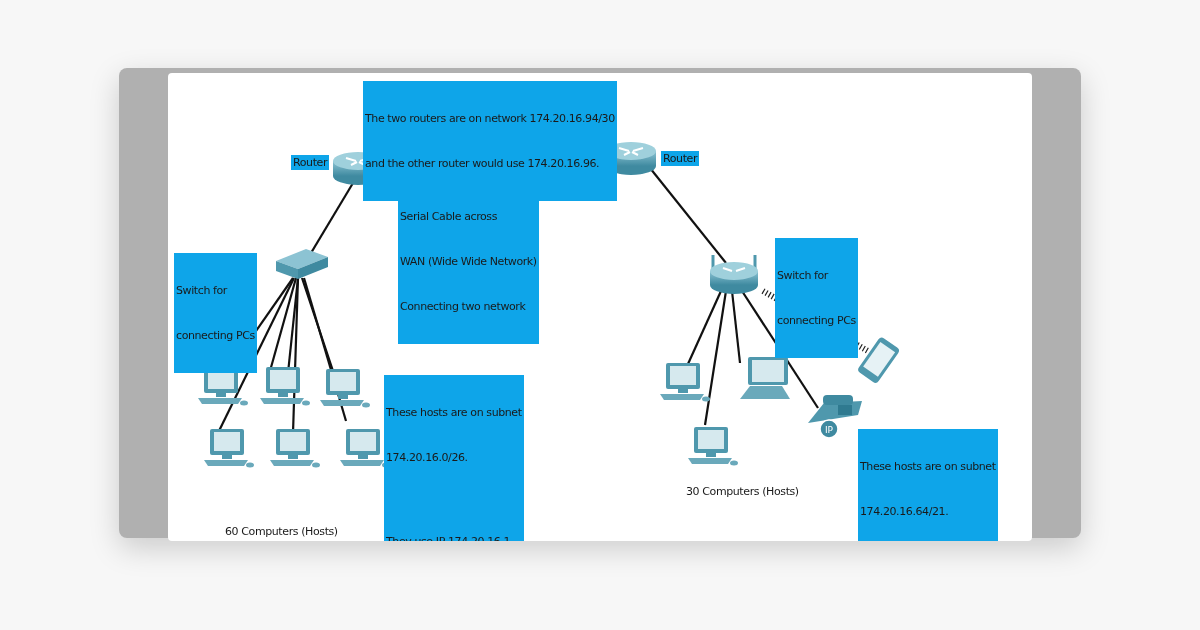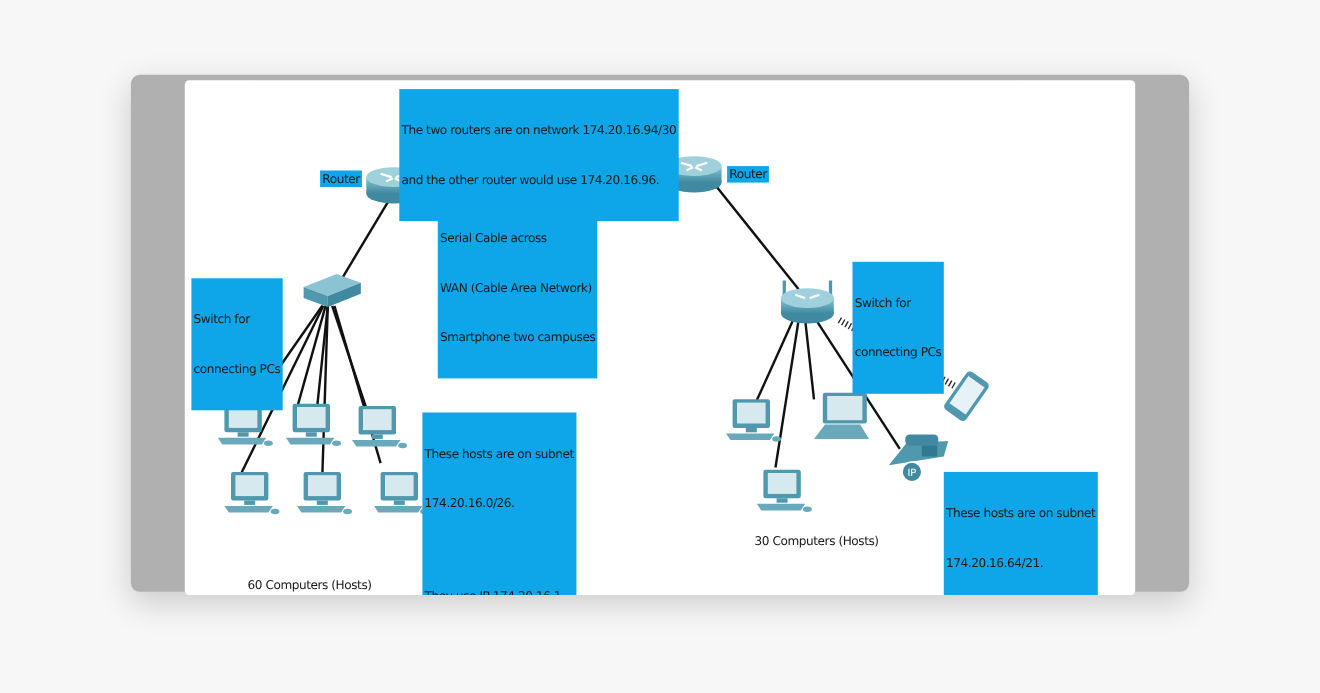--- a/index.html
+++ b/index.html
@@ -107,22 +107,22 @@
   </svg>
 
   <div class="lbl" style="left:195px;top:8px;">
     <div>The two routers are on network 174.20.16.94/30</div>
     <div>and the other router would use 174.20.16.96.</div>
   </div>
   <div class="lbl" style="left:123px;top:82px;">Router</div>
   <div class="lbl" style="left:493px;top:78px;">Router</div>
   <div class="lbl" style="left:230px;top:106px;">
     <div>Serial Cable across</div>
-    <div>WAN (Cable Area Network)</div>
-    <div>Smartphone two campuses</div>
+    <div>WAN (Wide Wide Network)</div>
+    <div>Connecting two network</div>
   </div>
   <div class="lbl" style="left:6px;top:180px;">
     <div>Switch for</div>
     <div>connecting PCs</div>
   </div>
   <div class="lbl" style="left:607px;top:165px;">
     <div>Switch for</div>
     <div>connecting PCs</div>
   </div>
   <div class="lbl" style="left:216px;top:302px;">

